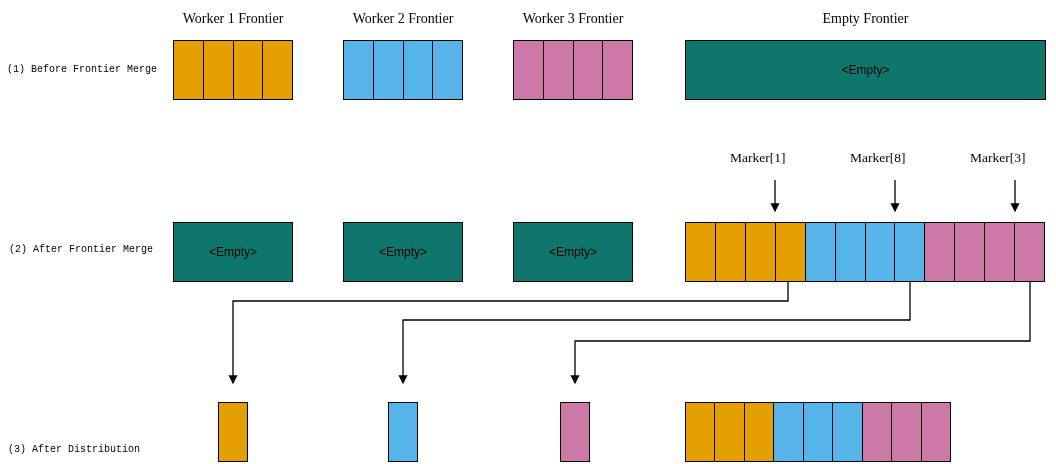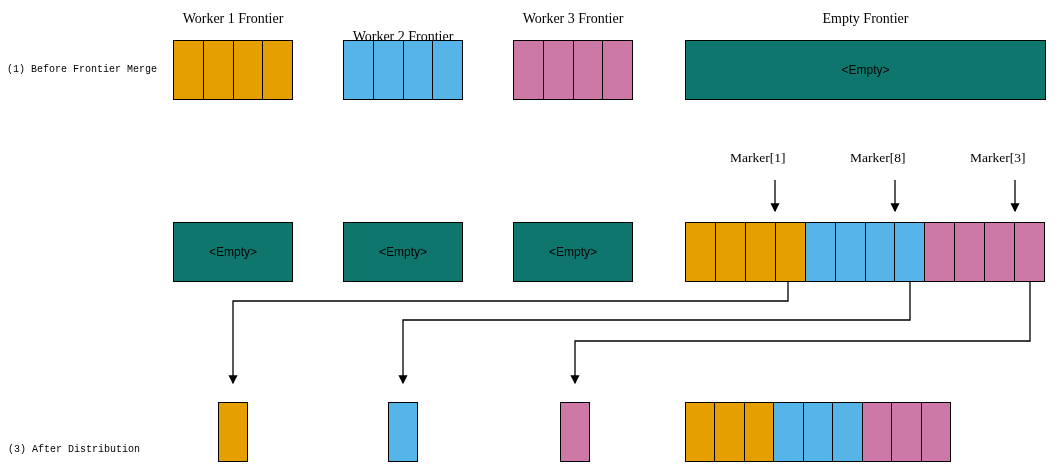--- a/index.html
+++ b/index.html
@@ -81,24 +81,25 @@
     stroke-width: 1.3;
   }
   #connector-layer marker path { fill: var(--stroke, #000); }
 </style>
 </head>
 <body>
 
 <div id="canvas">
 
   <div class="stage-label" style="left:7px; top:64px;">(1) Before Frontier Merge</div>
+  <div class="stage-label" style="left:9px; top:244px;">(2) After Frontier Merge</div>
   <div class="stage-label" style="left:8px; top:444px;">(3) After Distribution</div>
 
   <div class="frontier-title" style="left:173px; top:11px; width:120px;">Worker 1 Frontier</div>
-  <div class="frontier-title" style="left:343px; top:29px; width:120px;">Worker 2 Frontier</div>
+  <div class="frontier-title" style="left:343px; top:11px; width:120px;">Worker 2 Frontier</div>
   <div class="frontier-title" style="left:513px; top:11px; width:120px;">Worker 3 Frontier</div>
   <div class="frontier-title" style="left:685px; top:11px; width:361px;">Empty Frontier</div>
 
   <div class="frontier" style="left:173px; top:40px; width:120px; height:60px;">
     <div class="cell orange"></div>
     <div class="cell orange"></div>
     <div class="cell orange"></div>
     <div class="cell orange"></div>
   </div>
   <div class="frontier" style="left:343px; top:40px; width:120px; height:60px;">

